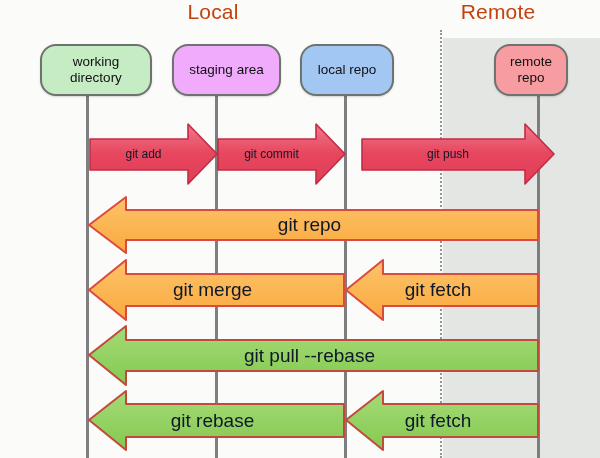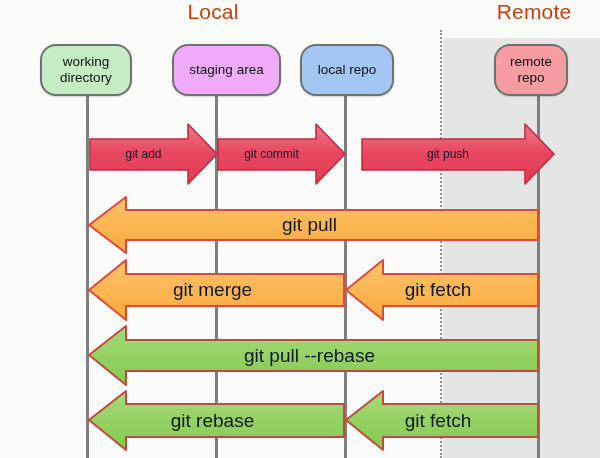--- a/index.html
+++ b/index.html
@@ -14,34 +14,34 @@
   }
   .dotted-divider{
     position:absolute;left:440px;top:30px;height:428px;width:0;
     border-left:2px dotted #8f9898;
   }
   .title{
     position:absolute;top:0;margin:0;transform:translateX(-50%);
     font-size:21px;font-weight:normal;color:#c2410c;letter-spacing:0.2px;
   }
   .title-local{left:213px;}
-  .title-remote{left:534px;}
+  .title-remote{left:498px;}
   .vline{
     position:absolute;top:96px;height:362px;width:3px;background:#7e7e7e;
   }
   .pill{
     position:absolute;top:44px;height:52px;
     display:flex;align-items:center;justify-content:center;text-align:center;
     border:2.5px solid #6f7370;border-radius:16px;
     font-size:13.5px;line-height:1.22;color:#101010;
     box-sizing:border-box;padding:0 6px;
     box-shadow:0 1px 2px rgba(0,0,0,0.15);
   }
   .pill span{display:block;}
-  .pill-working{left:40px;width:92px;background:#c5ecc3;}
+  .pill-working{left:40px;width:112px;background:#c5ecc3;}
   .pill-staging{left:172px;width:109px;background:#f0abfc;}
   .pill-local{left:300px;width:94px;background:#a3c7f3;}
   .pill-remote{left:494px;width:74px;background:#f79ca0;}
   .pill-remote span{max-width:52px;}
   .pill-working span{max-width:64px;}
   .arrow{
     position:absolute;display:flex;align-items:center;justify-content:center;
   }
   .arrow svg{position:absolute;left:0;top:0;overflow:visible;}
   .arrow-label{
@@ -102,21 +102,21 @@
     <svg width="194" height="62">
         <polygon points="193,31 164,1 164,16 1,16 1,47 164,47 164,61" fill="url(#grad-red)" stroke="#c32b44" stroke-width="1.6" stroke-linejoin="round"></polygon>
       </svg>
     <span class="arrow-label label-sm">git push</span>
   </div>
 
   <div class="arrow arrow-left" style="left:88px;top:196px;width:451px;height:58px">
     <svg width="451" height="58">
         <polygon points="1,29 38,1 38,14 450,14 450,44 38,44 38,57" fill="url(#grad-orange)" stroke="#db4a3e" stroke-width="2" stroke-linejoin="round"></polygon>
       </svg>
-    <span class="arrow-label label-lg">git pull</span>
+    <span class="arrow-label label-lg">git repo</span>
   </div>
   <div class="arrow arrow-left" style="left:88px;top:259px;width:257px;height:62px">
     <svg width="257" height="62">
         <polygon points="1,31 38,1 38,15 256,15 256,47 38,47 38,61" fill="url(#grad-orange)" stroke="#db4a3e" stroke-width="2" stroke-linejoin="round"></polygon>
       </svg>
     <span class="arrow-label label-lg">git merge</span>
   </div>
   <div class="arrow arrow-left" style="left:345px;top:259px;width:194px;height:62px">
     <svg width="194" height="62">
         <polygon points="1,31 38,1 38,15 193,15 193,47 38,47 38,61" fill="url(#grad-orange)" stroke="#db4a3e" stroke-width="2" stroke-linejoin="round"></polygon>

